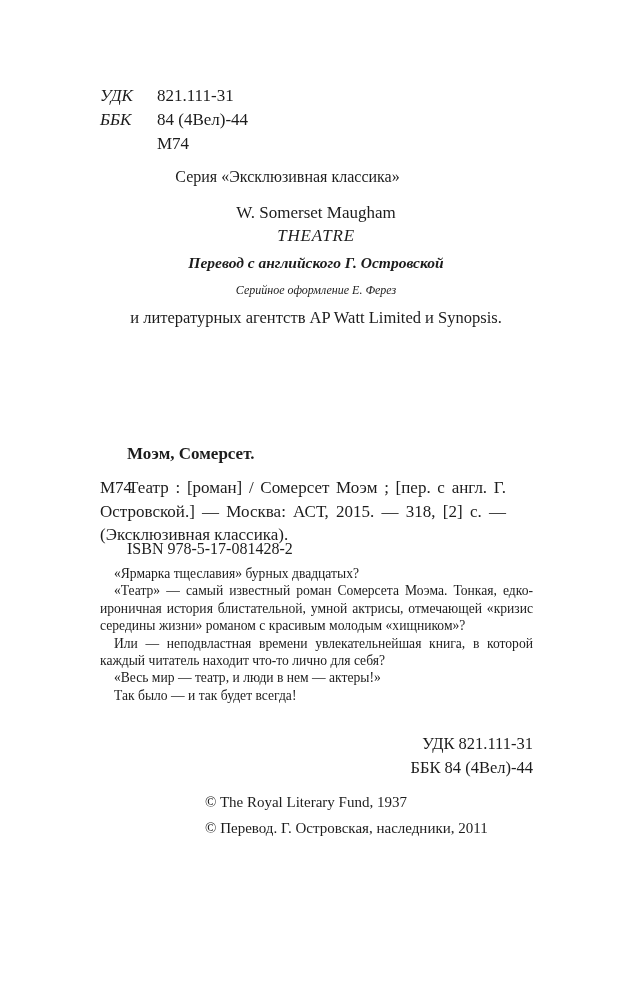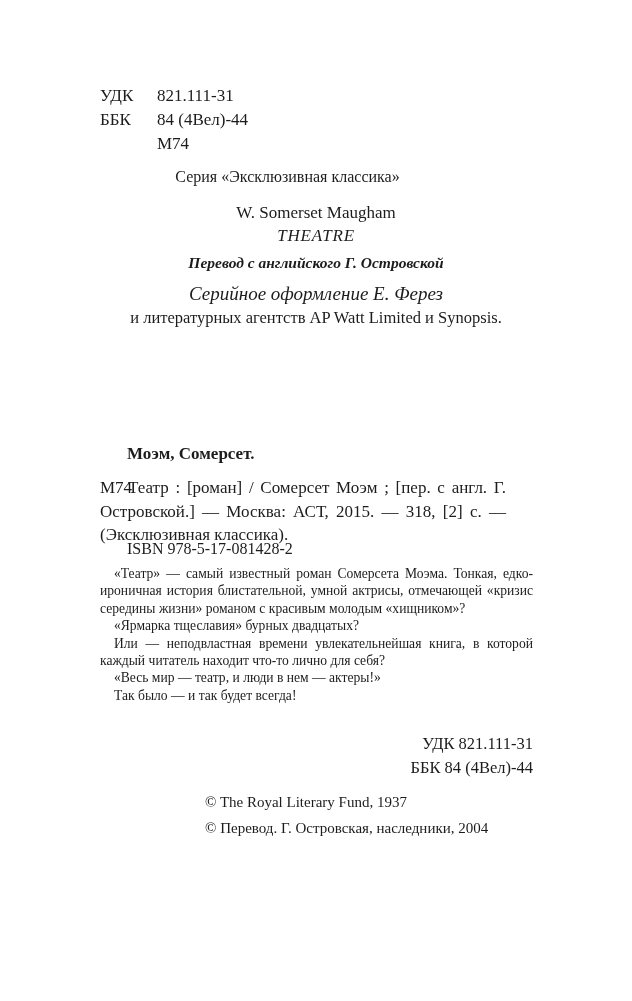--- a/index.html
+++ b/index.html
@@ -8,31 +8,31 @@
     position: relative;
     background: #ffffff;
     color: #1c1c1c;
     font-family: "Liberation Serif", serif;
     overflow: hidden;
   }
   .abs { position: absolute; }
 
   
   .top-codes { left: 100px; top: 84px; font-size: 17px; line-height: 24px; }
-  .code-line .code-label { display: inline-block; width: 57px; }
+  .code-line .code-label { display: inline-block; width: 57px; font-style: italic; }
   .code-m74 { margin-left: 57px; }
 
   
   .series-line   { left: 0; top: 168px; width: 575px; text-align: center; font-size: 16px; }
   .title-block   { left: 0; top: 201px; width: 632px; text-align: center; font-size: 17px; line-height: 23px; }
   .title-block .book-title { letter-spacing: 0.8px; font-style: italic; }
   .credit-translation { left: 0; top: 254px; width: 632px; text-align: center;
                         font-style: italic; font-weight: bold; font-size: 15.5px; }
   .credit-design      { left: 0; top: 283px; width: 632px; text-align: center;
-                        font-style: italic; font-size: 19px; }
+                        font-style: italic; font-size: 12px; }
   .permission   { left: 0; top: 307px; width: 632px; text-align: center;
                   font-size: 16.5px; line-height: 21px; }
 
   
   .catalog { left: 100px; top: 444px; width: 433px; font-size: 17px; }
   .catalog-author { font-weight: bold; padding-left: 27px; margin-bottom: 12px; }
   .catalog-entry-wrap { position: relative; }
   .catalog-code { position: absolute; left: 0; top: 0; line-height: 23.5px; }
   .catalog-entry { text-indent: 28px; text-align: justify;
                    line-height: 23.5px; width: 406px; }
@@ -81,28 +81,28 @@
   <div class="catalog-author">Моэм, Сомерсет.</div>
   <div class="catalog-entry-wrap">
     <span class="catalog-code">М74</span>
     <p class="catalog-entry">Театр : [роман] / Сомерсет Моэм ; [пер. с англ. Г. Островской.] — Москва: АСТ, 2015. — 318, [2] с. — (Эксклюзивная классика).</p>
   </div>
 </div>
 
 <div class="abs isbn-line">ISBN 978-5-17-081428-2</div>
 
 <div class="abs annotation">
+  <p>«Ярмарка тщеславия» бурных двадцатых?</p>
   <p>«Театр» — самый известный роман Сомерсета Моэма. Тонкая, едко-ироничная история блистательной, умной актрисы, отмечающей «кризис середины жизни» романом с красивым молодым «хищником»?</p>
-  <p>«Ярмарка тщеславия» бурных двадцатых?</p>
   <p>Или — неподвластная времени увлекательнейшая книга, в которой каждый читатель находит что-то лично для себя?</p>
   <p>«Весь мир — театр, и люди в нем — актеры!»</p>
   <p>Так было — и так будет всегда!</p>
 </div>
 
 <div class="abs bottom-codes">
   <div>УДК 821.111-31</div>
   <div>ББК 84 (4Вел)-44</div>
 </div>
 
 <div class="abs copyrights">
   <div>© The Royal Literary Fund, 1937</div>
-  <div>© Перевод. Г. Островская, наследники, 2004</div>
+  <div>© Перевод. Г. Островская, наследники, 2011</div>
 </div>
 
 </body></html>

